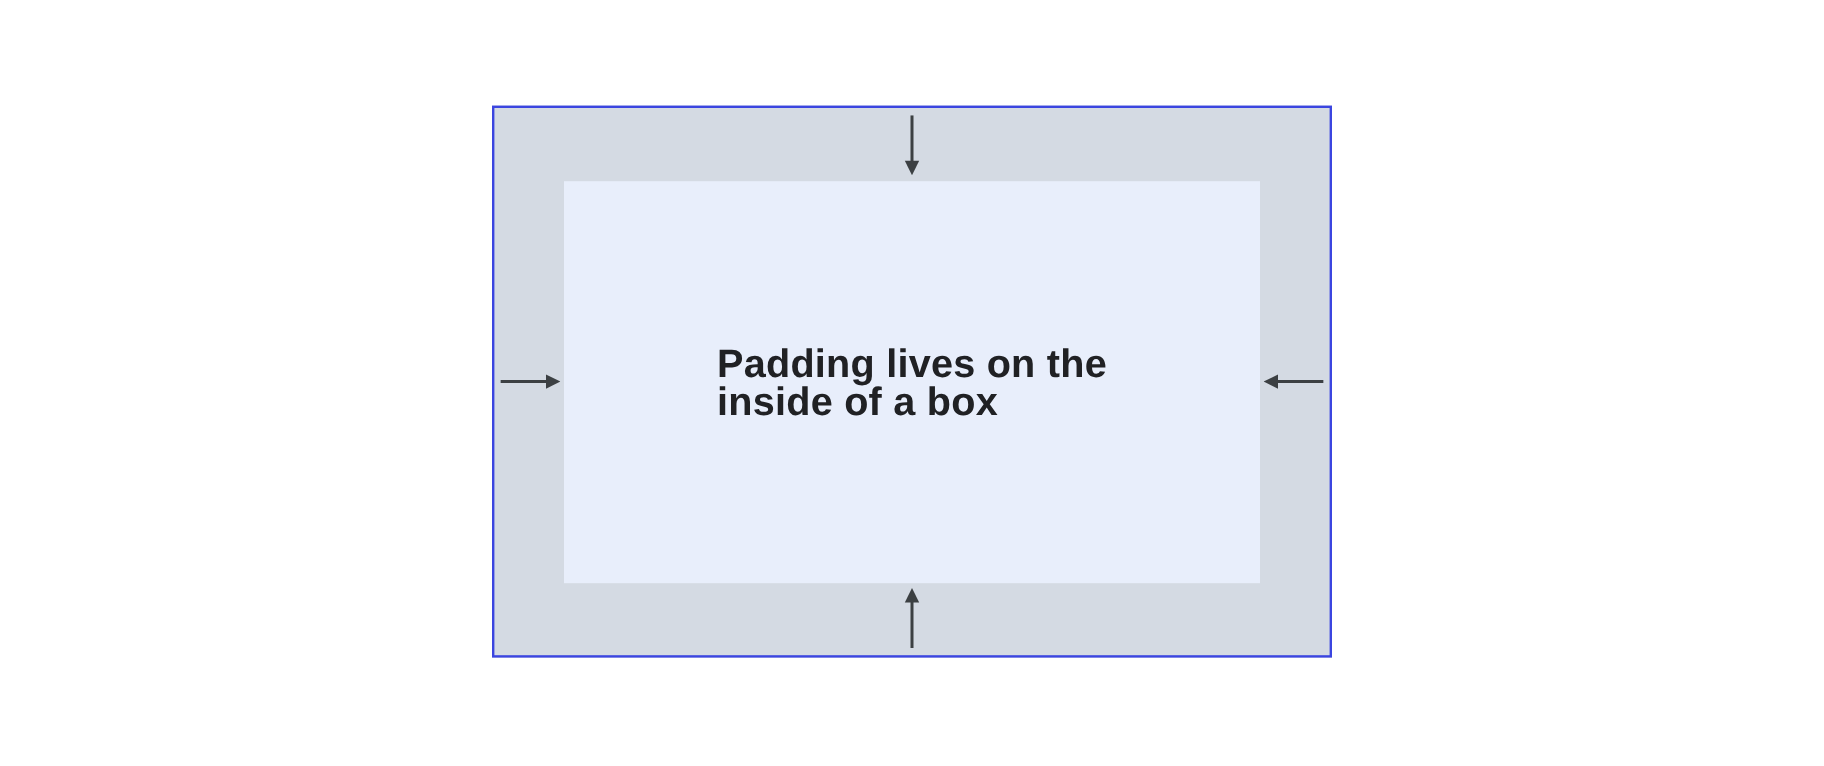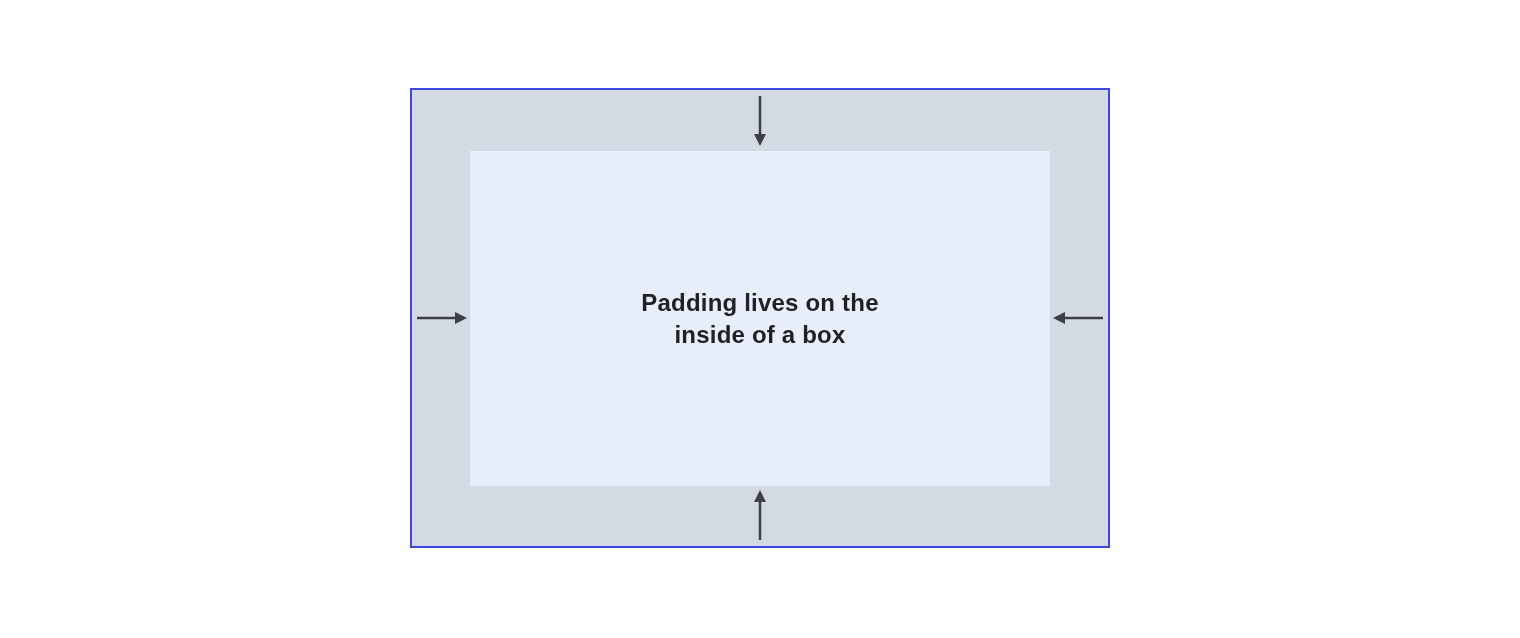--- a/index.html
+++ b/index.html
@@ -39,22 +39,22 @@
     width: 580px;
     height: 335px;
     background: var(--content-bg);
     display: flex;
     align-items: center;
     justify-content: center;
   }
   .label {
     margin: 16px;
     white-space: pre-line;
-    text-align: center;
-    font-size: 24px;
+    text-align: left;
+    font-size: 33px;
     line-height: 32px;
     font-weight: 700;
     color: var(--text);
     letter-spacing: 0.2px;
   }
   .arrow {
     position: absolute;
     color: var(--arrow);
     display: block;
   }

